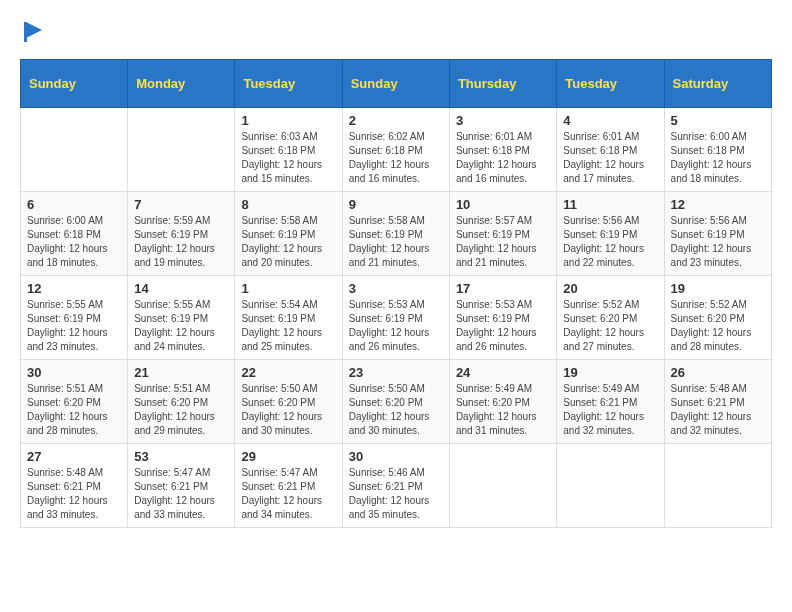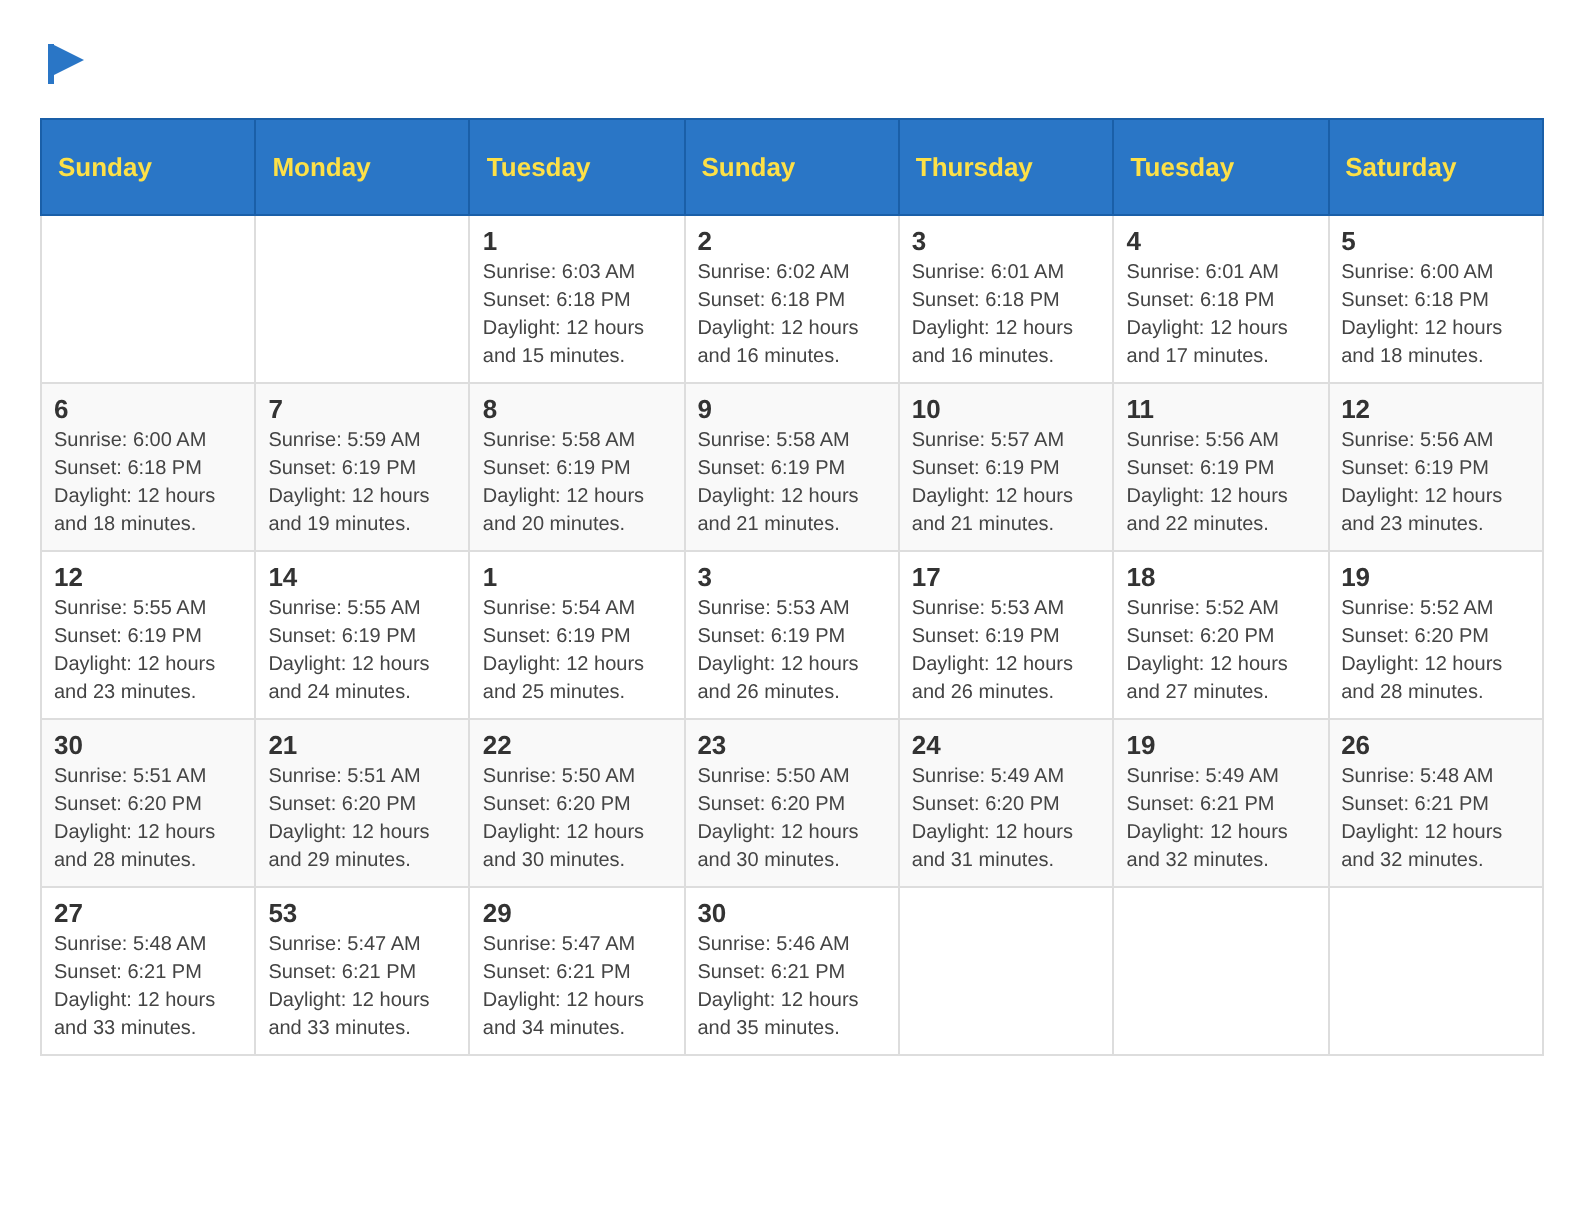--- a/index.html
+++ b/index.html
@@ -229,21 +229,21 @@
 Sunset: 6:19 PM
 Daylight: 12 hours and 26 minutes.</div>
         </td>
         <td>
           <div class="day-number">17</div>
           <div class="day-info">Sunrise: 5:53 AM
 Sunset: 6:19 PM
 Daylight: 12 hours and 26 minutes.</div>
         </td>
         <td>
-          <div class="day-number">18</div>
+          <div class="day-number">20</div>
           <div class="day-info">Sunrise: 5:52 AM
 Sunset: 6:20 PM
 Daylight: 12 hours and 27 minutes.</div>
         </td>
         <td>
           <div class="day-number">19</div>
           <div class="day-info">Sunrise: 5:52 AM
 Sunset: 6:20 PM
 Daylight: 12 hours and 28 minutes.</div>
         </td>

